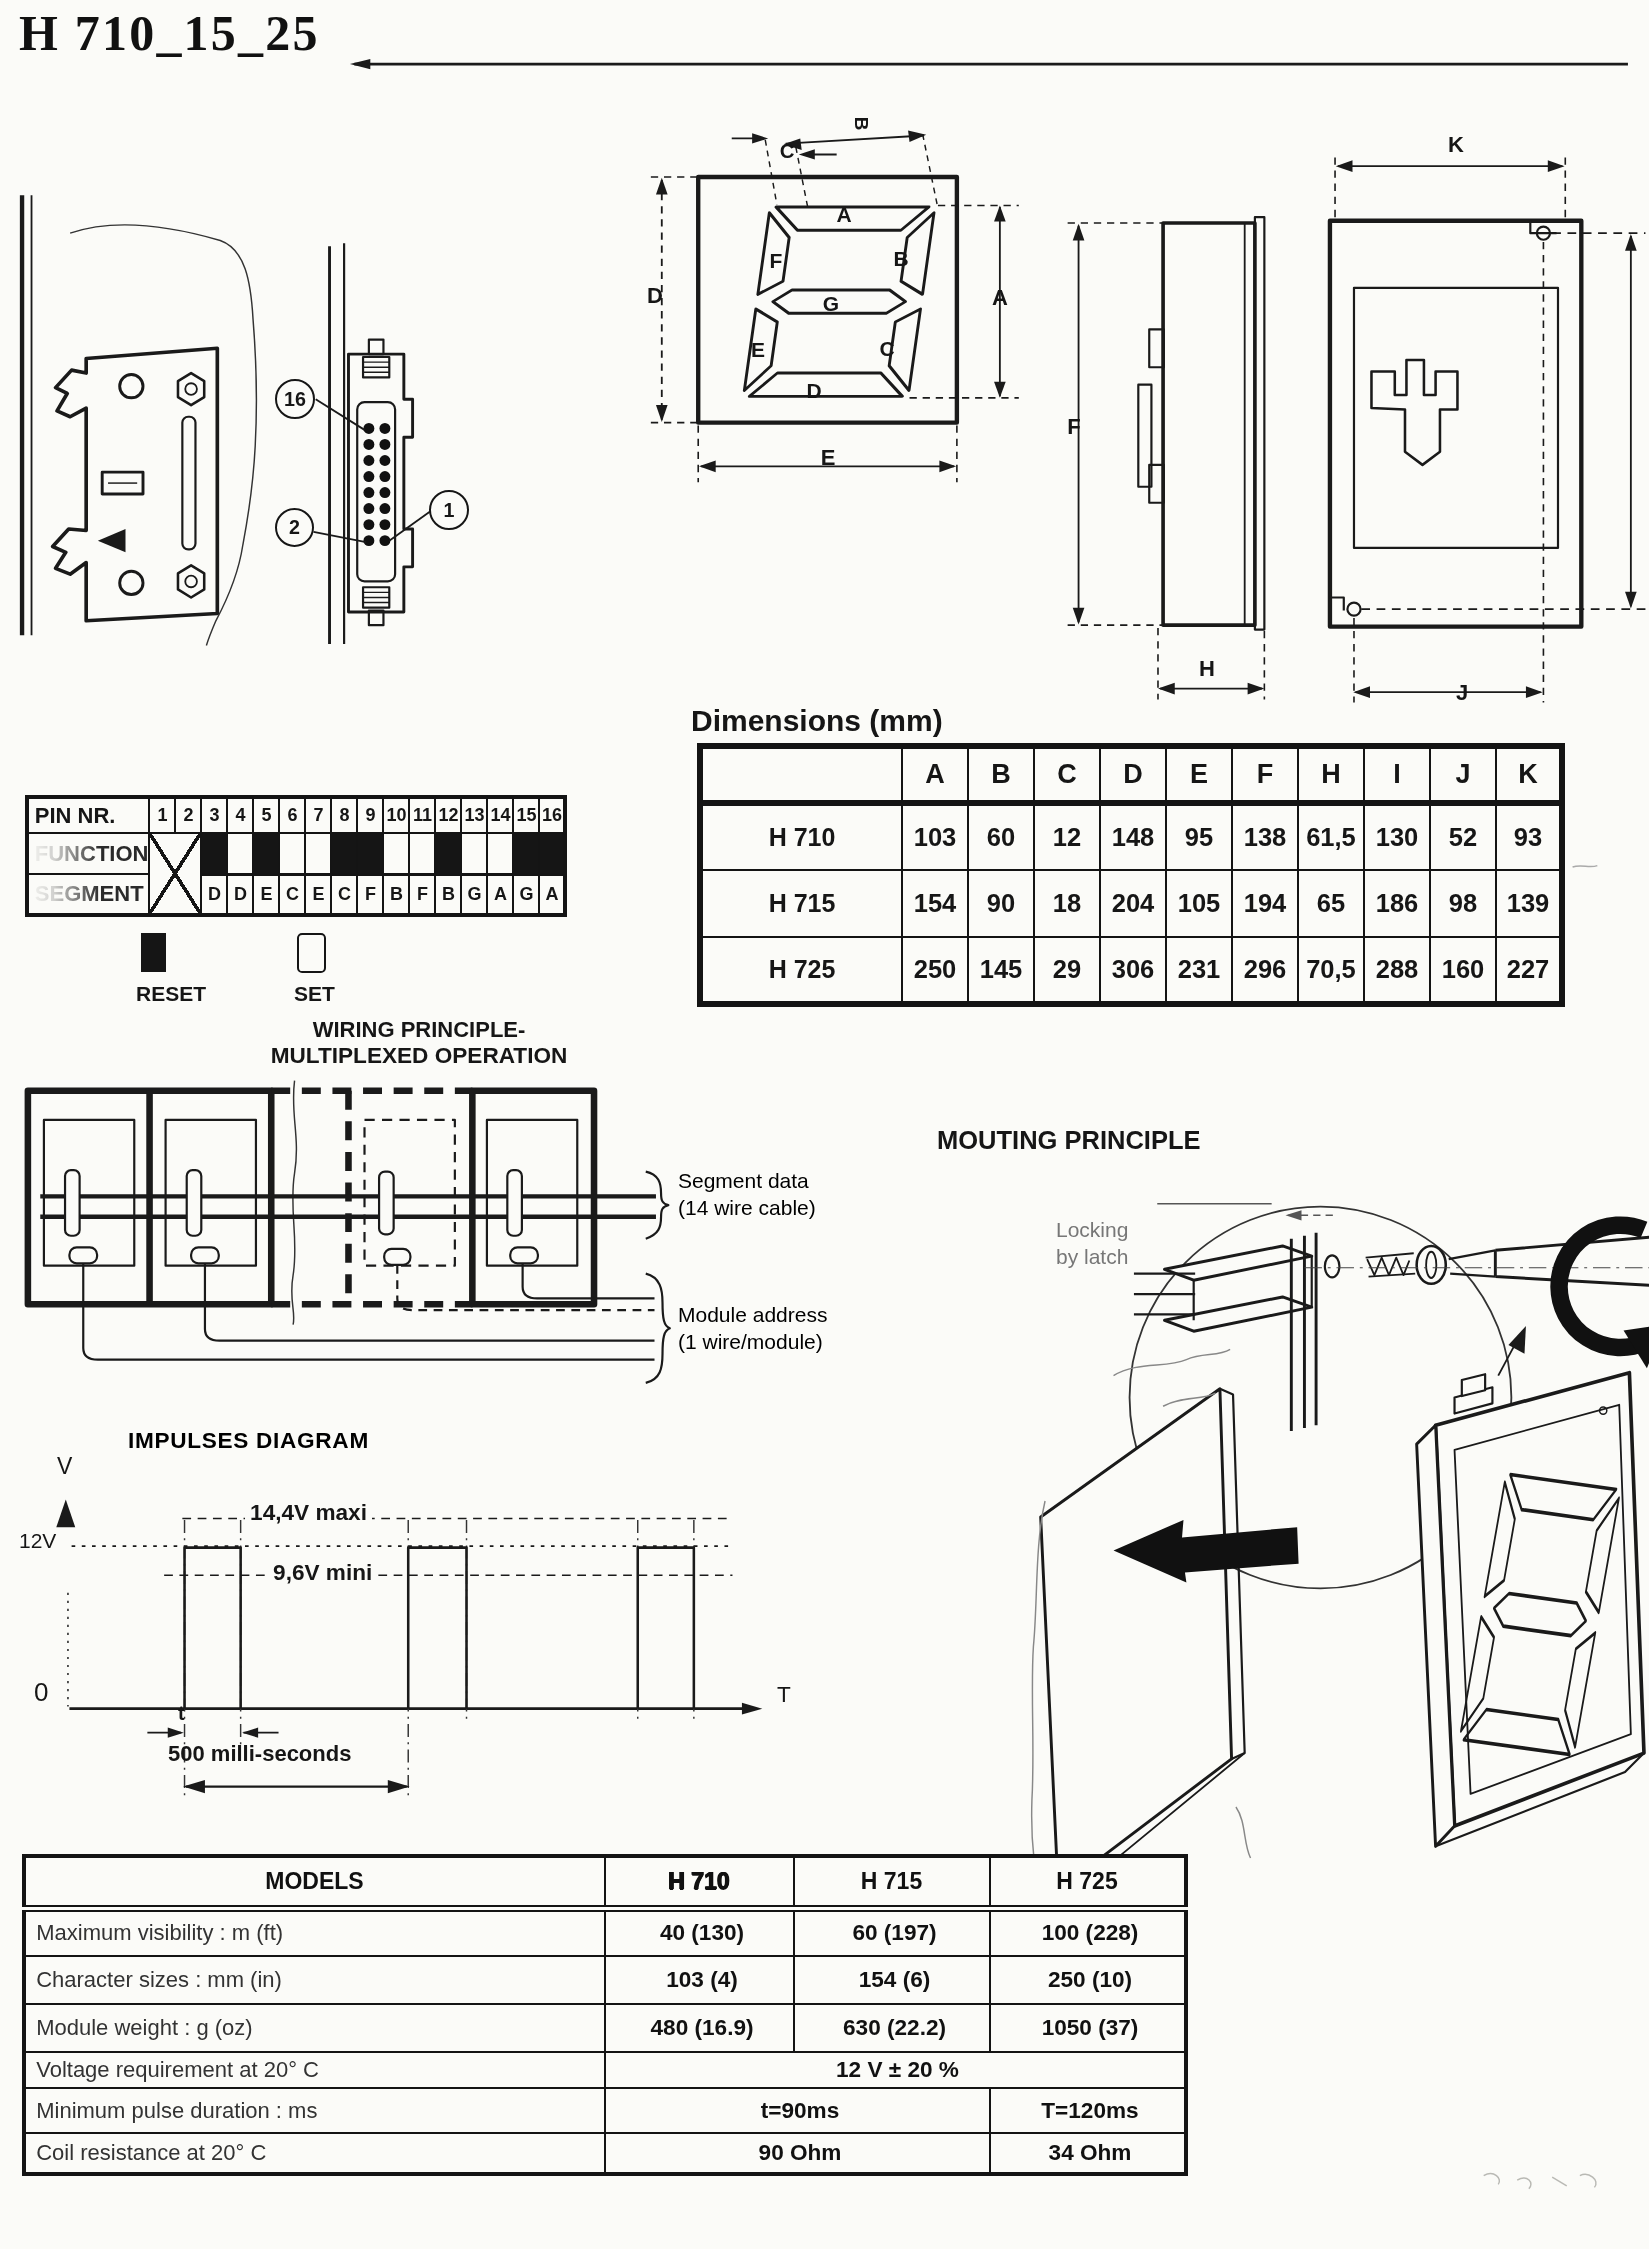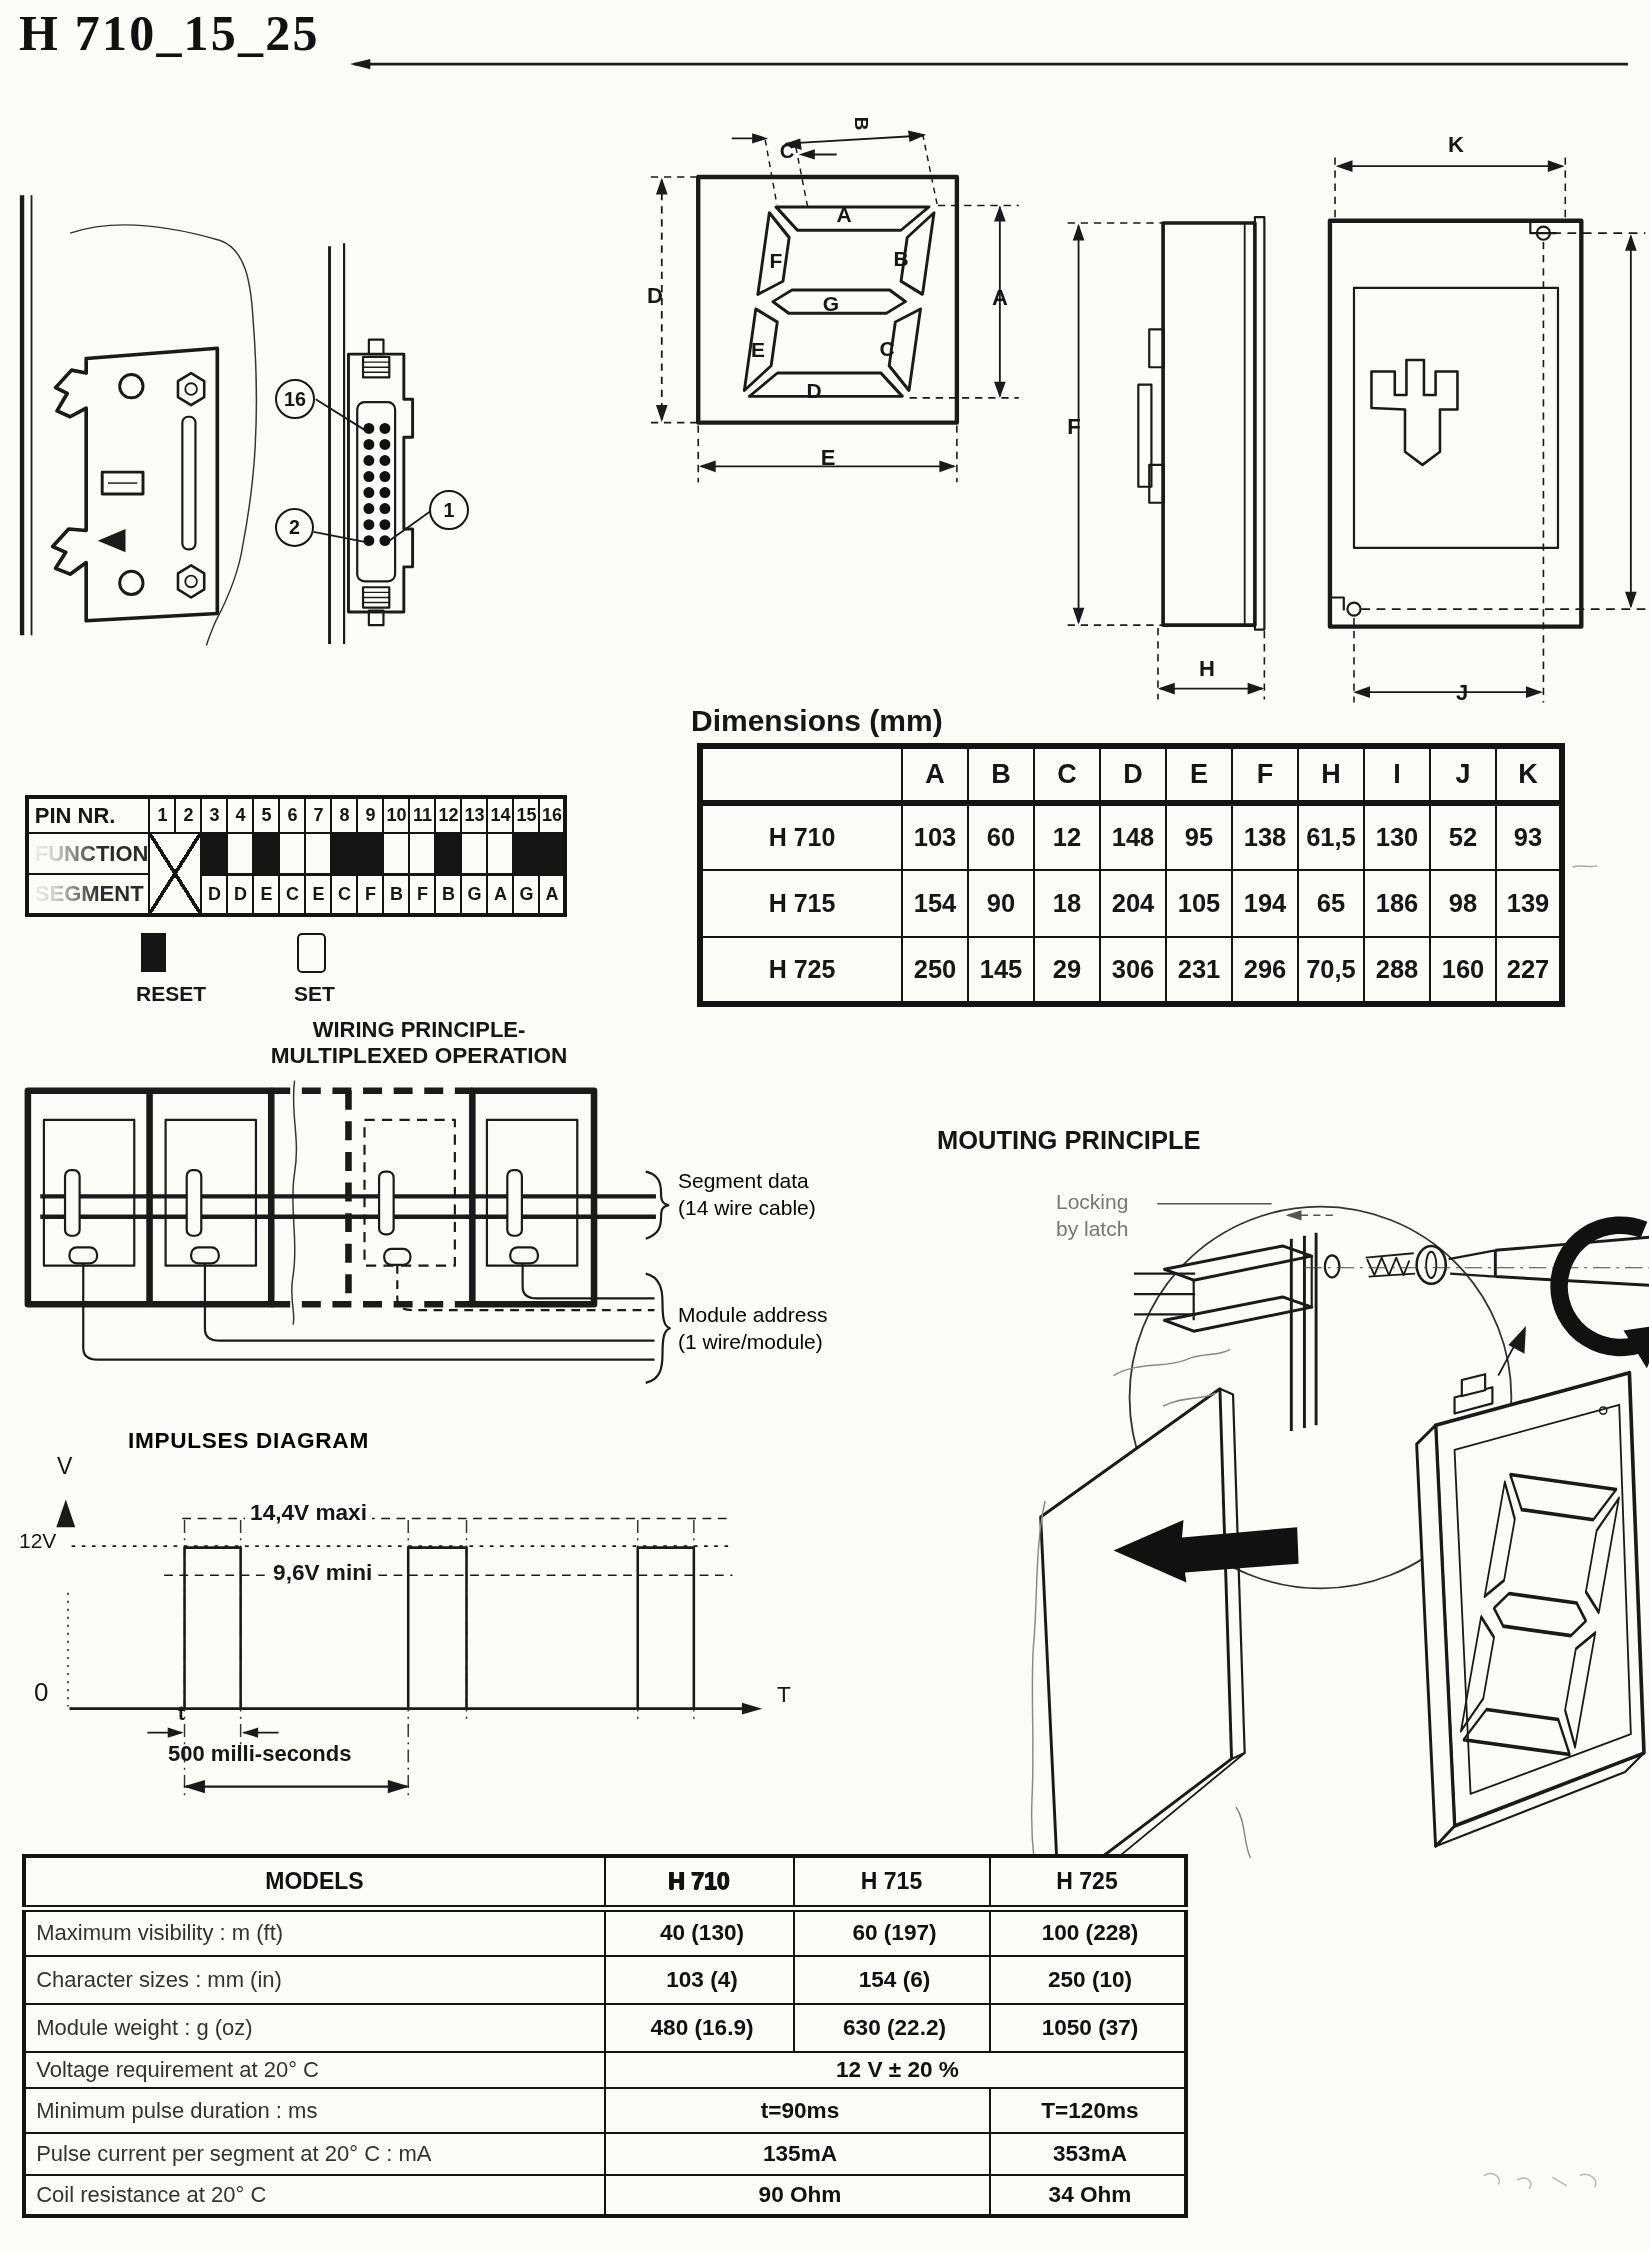--- a/index.html
+++ b/index.html
@@ -31,21 +31,21 @@
   #modtable{border:4.4px solid #141414;}
   #modtable td{border:2.9px solid #141414;font-size:22px;color:#333;padding-left:10.2px;}
   #modtable td.val{font-weight:bold;text-align:center;font-size:22.6px;color:#111;padding-left:6px;}
   #modtable tr.hdr td{border-bottom:7.3px double #141414;font-weight:bold;text-align:center;color:#111;font-size:23px;padding-left:0;}
   #modtable td.smear{text-shadow:0.7px 0 #111,-0.7px 0 #111,0 0.7px #111;}
   
   .swatch-reset{width:25px;height:39px;background:#151515;}
   .swatch-set{width:25px;height:36px;border:2.9px solid #151515;border-radius:5.1px;background:#fbfbf8;}
   
   .gray{color:#000000;}
-  .lgray{color:#777;}
+  .lgray{color:#777;margin-top:28px;}
   .labelbox{width:32px;height:29px;line-height:29px;text-align:center;font-weight:bold;font-size:22px;}
   .whitebg{background:#fbfbf8;padding:0.7px 5.1px;}
   .callout{border:2.2px solid #161616;border-radius:50%;background:#fbfbf8;
            text-align:center;font-weight:bold;}
 </style>
 </head>
 <body>
 
 <div id="page">
 
@@ -533,25 +533,20 @@
   </tr>
   <tr style="height:36px">
     <td>Voltage requirement at 20° C</td>
     <td class="val" colspan="3">12 V ± 20 %</td>
   </tr>
   <tr style="height:45px">
     <td>Minimum pulse duration : ms</td>
     <td class="val" colspan="2">t=90ms</td>
     <td class="val">T=120ms</td>
   </tr>
-  <tr style="height:42px">
-    <td>Pulse current per segment at 20° C : mA</td>
-    <td class="val" colspan="2">135mA</td>
-    <td class="val">353mA</td>
-  </tr>
   <tr style="height:41px">
     <td>Coil resistance at 20° C</td>
     <td class="val" colspan="2">90 Ohm</td>
     <td class="val">34 Ohm</td>
   </tr>
 </tbody>
     </table>
 
 </div>
 

